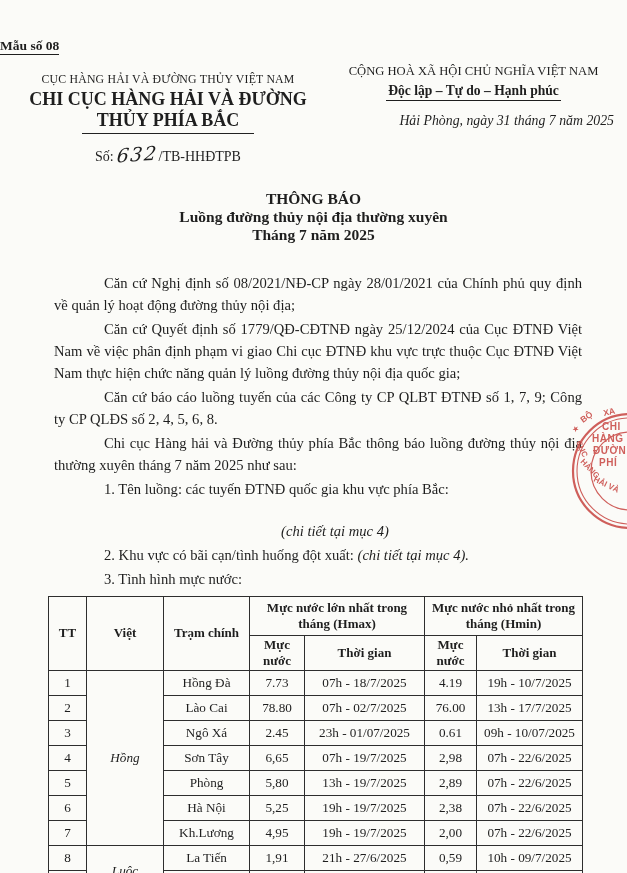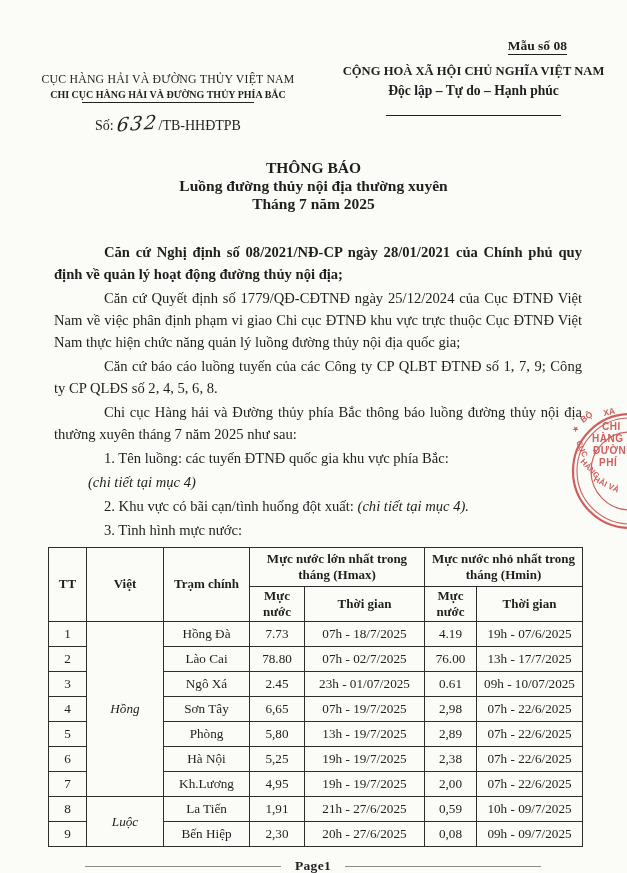--- a/index.html
+++ b/index.html
@@ -8,67 +8,67 @@
     width:627px;height:873px;
     background:#fbfbf8;
     overflow:hidden;
     font-family:"Liberation Serif","DejaVu Serif",serif;
     color:#1e1e1e;
     box-sizing:border-box;
   }
   .content{position:relative;width:100%;height:100%;}
 
   
-  .form-label{margin:36px 60px 0 0;text-align:right;}
+  .form-label{margin:36px 60px 0 0;text-align:left;}
   .form-label span{
     font-weight:bold;font-size:13.5px;
     border-bottom:1.6px solid #1e1e1e;padding-bottom:1px;
   }
 
   
   .header-row{display:flex;margin:10px 0 0 20px;}
   .header-left{width:296px;text-align:center;margin-top:8px;}
   .org-line1{font-size:11.8px;letter-spacing:.2px;}
-  .org-line2{font-size:10px;font-weight:bold;margin-top:2px;}
+  .org-line2{font-size:18px;font-weight:bold;margin-top:2px;}
   .org-rule{width:172px;height:1.4px;background:#222;margin:2px auto 0;}
   .doc-number{margin-top:13px;font-size:14px;}
   .handwritten{
     display:inline-block;
     font-family:"DejaVu Serif",serif;
     font-style:italic;font-size:19px;line-height:14px;
     letter-spacing:1.5px;
     transform:rotate(-4deg) skewX(-10deg);
     margin:0 1px 0 3px;
   }
   .header-right{flex:1;text-align:center;padding-left:4px;}
-  .nat-line1{font-size:12.6px;font-weight:bold;}
+  .nat-line1{font-size:12.6px;font-weight:normal;}
   .nat-line2-wrap{margin-top:2px;}
   .nat-line2{
     display:inline-block;font-size:13.6px;font-weight:bold;
-    border-bottom:1.6px solid #1e1e1e;padding:0 2px 16px;
+    border-bottom:1.6px solid #1e1e1e;padding:0 2px 1px;
   }
   .dateline{
     margin-top:12px;font-style:italic;font-size:13.8px;
     text-align:right;padding-right:13px;
   }
 
   
   .title-block{margin-top:25px;text-align:center;font-weight:bold;}
   .title-line{font-size:15.5px;line-height:18px;margin-top:0;}
 
   
   .body-text{
     margin:28px 45px 0 54px;
     font-size:14.6px;line-height:22px;
     text-align:justify;
   }
   .body-text p{margin:2px 0 0 0;text-indent:50px;}
-  .body-text p.first{margin-top:8px;font-weight:bold;}
+  .body-text p.first{margin-top:8px;}
   .note-center{
-    margin-top:2px;text-align:left;font-style:italic;
+    margin-top:20px;text-align:center;font-style:italic;
     padding-left:34px;
   }
   .italic{font-style:italic;}
 
   
   table.levels{
     border-collapse:collapse;margin:6px 0 0 48px;
     width:534px;table-layout:fixed;
   }
   table.levels td{
@@ -118,20 +118,21 @@
         <div class="org-rule"></div>
         <div class="doc-number">
           <span>Số:</span><span class="handwritten">632</span><span>/TB-HHĐTPB</span>
         </div>
       </div>
       <div class="header-right">
         <div class="nat-line1">CỘNG HOÀ XÃ HỘI CHỦ NGHĨA VIỆT NAM</div>
         <div class="nat-line2-wrap">
           <span class="nat-line2">Độc lập – Tự do – Hạnh phúc</span>
         </div>
+        <div class="dateline">Hải Phòng, ngày 31 tháng 7 năm 2025</div>
       </div>
     </div>
 
     <div class="title-block">
       <div class="title-line">THÔNG BÁO</div>
       <div class="title-line">Luồng đường thủy nội địa thường xuyên</div>
       <div class="title-line">Tháng 7 năm 2025</div>
     </div>
 
     <div class="body-text">
@@ -169,21 +170,21 @@
           <td>Mực nước</td>
           <td>Thời gian</td>
         </tr>
       <tr class="data-row">
             <td class="col-tt">1</td>
             <td class="col-song" rowspan="7">Hồng</td>
             <td class="col-tram">Hồng Đà</td>
             <td>7.73</td>
             <td>07h - 18/7/2025</td>
             <td>4.19</td>
-            <td>19h - 07/6/2025</td>
+            <td>19h - 10/7/2025</td>
           </tr>
           <tr class="data-row">
             <td class="col-tt">2</td>
             <td class="col-tram">Lào Cai</td>
             <td>78.80</td>
             <td>07h - 02/7/2025</td>
             <td>76.00</td>
             <td>13h - 17/7/2025</td>
           </tr>
           <tr class="data-row">

